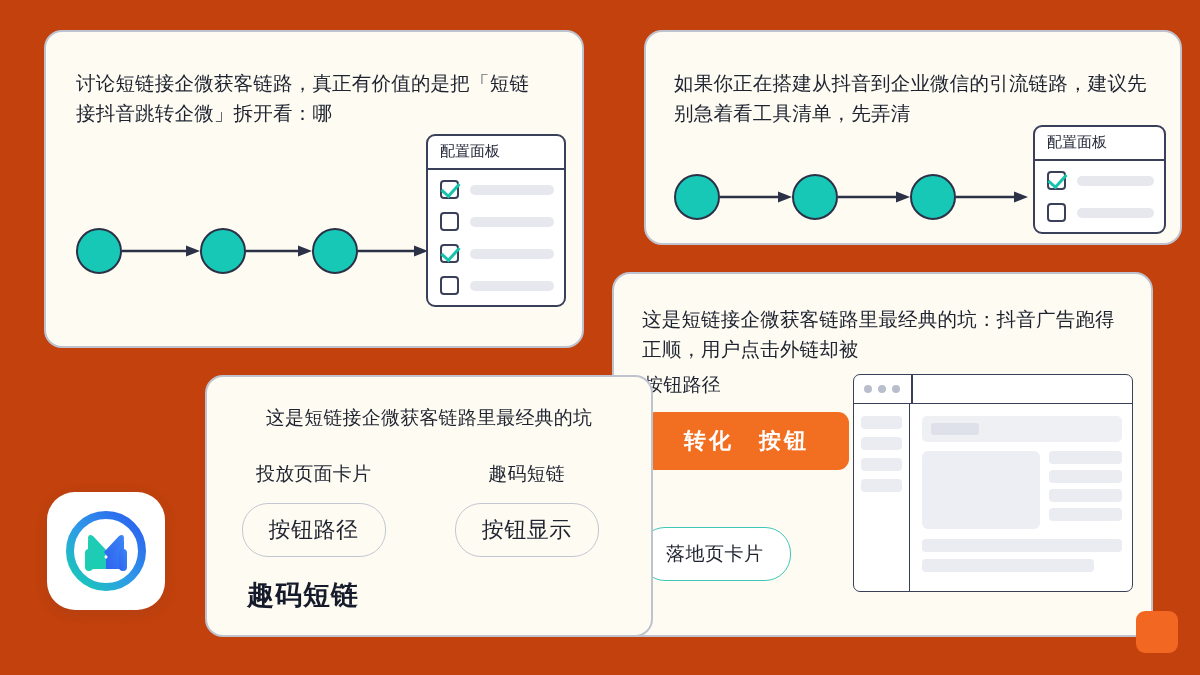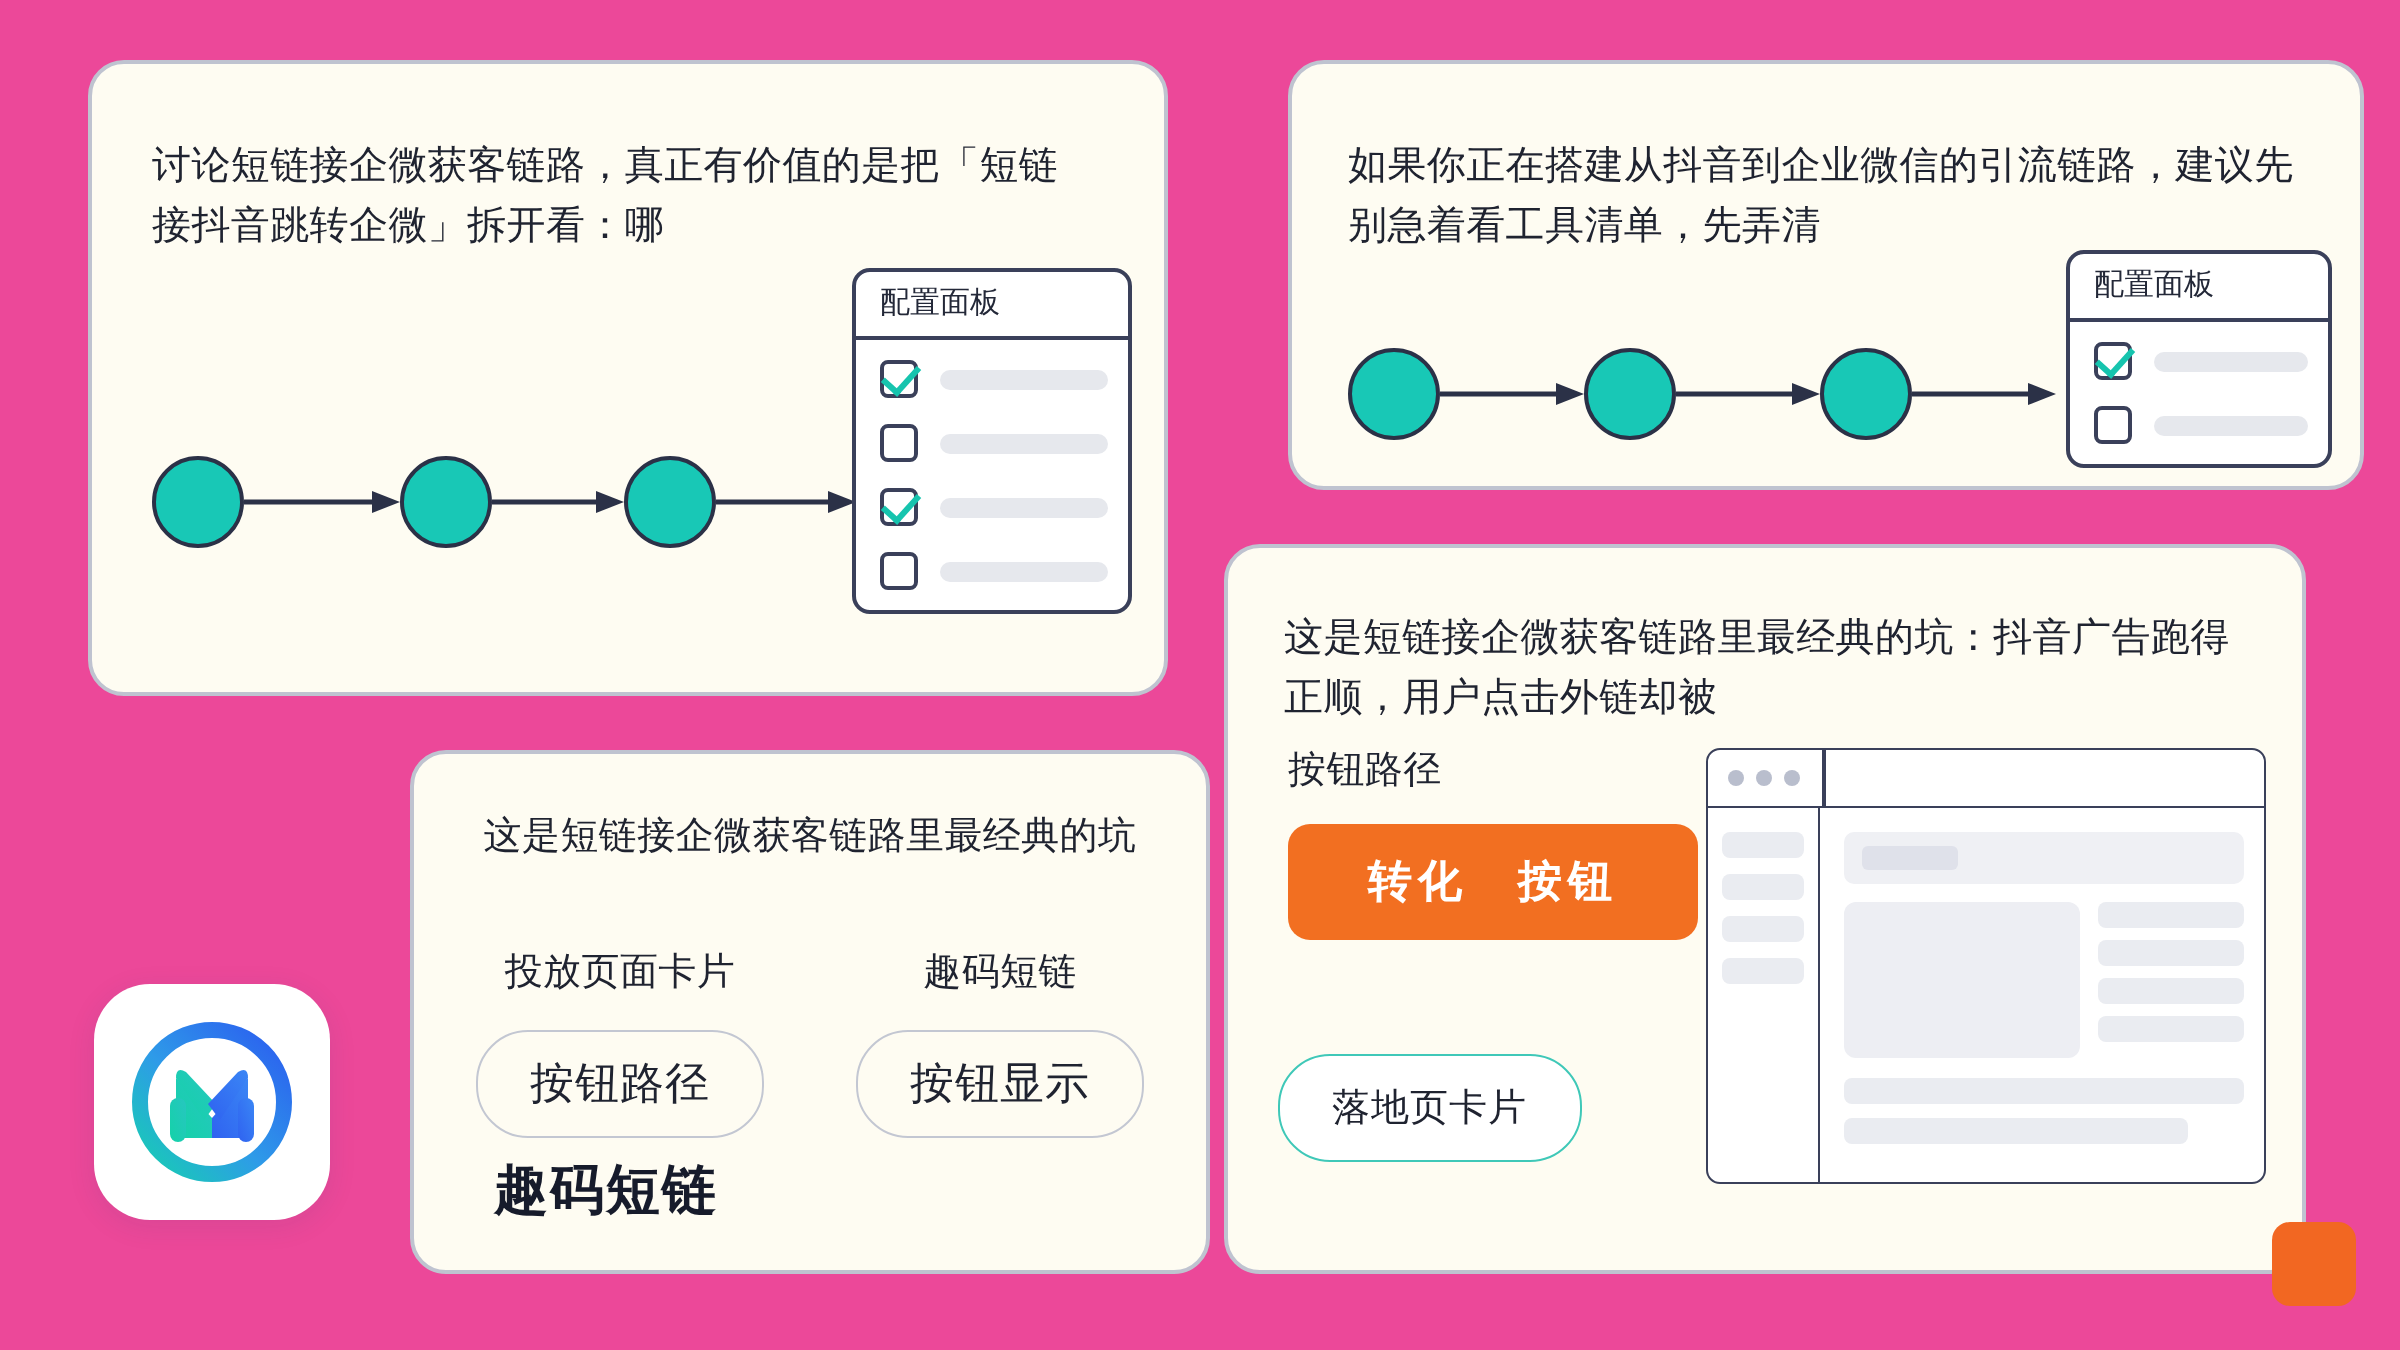--- a/index.html
+++ b/index.html
@@ -9,21 +9,21 @@
     height: 675px;
     background: #FBFAF6;
     font-family: "Liberation Sans", "DejaVu Sans", sans-serif;
     overflow: hidden;
     position: relative;
   }
 
   .stage {
     position: absolute;
     inset: 0;
-    background: #ec4899;
+    background: #c2410c;
   }
 
   
   .card {
     position: absolute;
     background: #FEFCF2;
     border: 2px solid #BFC3D0;
     border-radius: 18px;
   }
 
@@ -33,21 +33,21 @@
     font-size: 19.5px;
     line-height: 1.55;
     letter-spacing: 0.2px;
     font-family: "Liberation Sans", "DejaVu Sans", sans-serif;
   }
 
   
   #card-flow-primary   { left: 44px;  top: 30px;  width: 540px; height: 318px; }
   #card-flow-secondary { left: 644px; top: 30px;  width: 538px; height: 215px; }
   #card-landing        { left: 612px; top: 272px; width: 541px; height: 365px; }
-  #card-summary        { left: 205px; top: 375px; width: 400px; height: 262px; font-family: Liberation Serif, serif; }
+  #card-summary        { left: 205px; top: 375px; width: 448px; height: 262px; font-family: Liberation Serif, serif; }
 
   
   .flow { position: absolute; display: flex; align-items: center; }
 
   .flow-node {
     width: 46px;
     height: 46px;
     border-radius: 50%;
     background: #18C8B6;
     border: 2px solid #2B3147;
@@ -112,23 +112,23 @@
   .summary-head {
     position: absolute;
     left: 0; right: 0; top: 28px;
     text-align: center;
     font-size: 19px;
     color: #1F2330;
     letter-spacing: 0.2px;
   }
   .summary-cols {
     position: absolute;
-    left: 0; right: 0; top: 96px;
+    left: 0; right: 0; top: 84px;
     display: flex;
-    justify-content: center;
+    justify-content: flex-start;
   }
   .summary-col { text-align: center; width: 48%; }
   .summary-col-label {
     font-size: 19px;
     color: #1F2330;
     margin-bottom: 16px;
     letter-spacing: 0.2px;
   }
   .summary-pill {
     display: inline-block;

